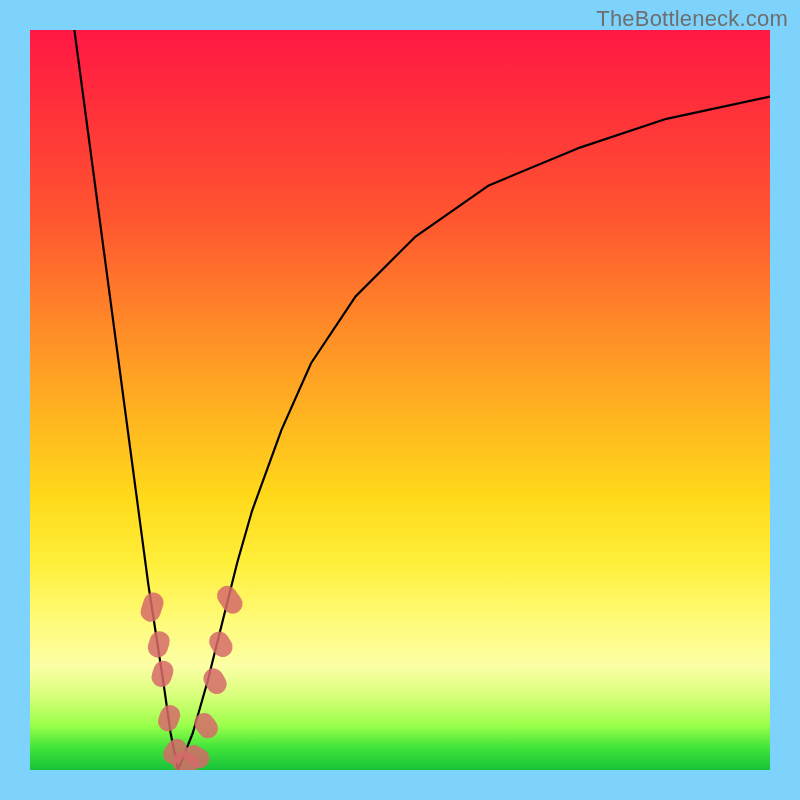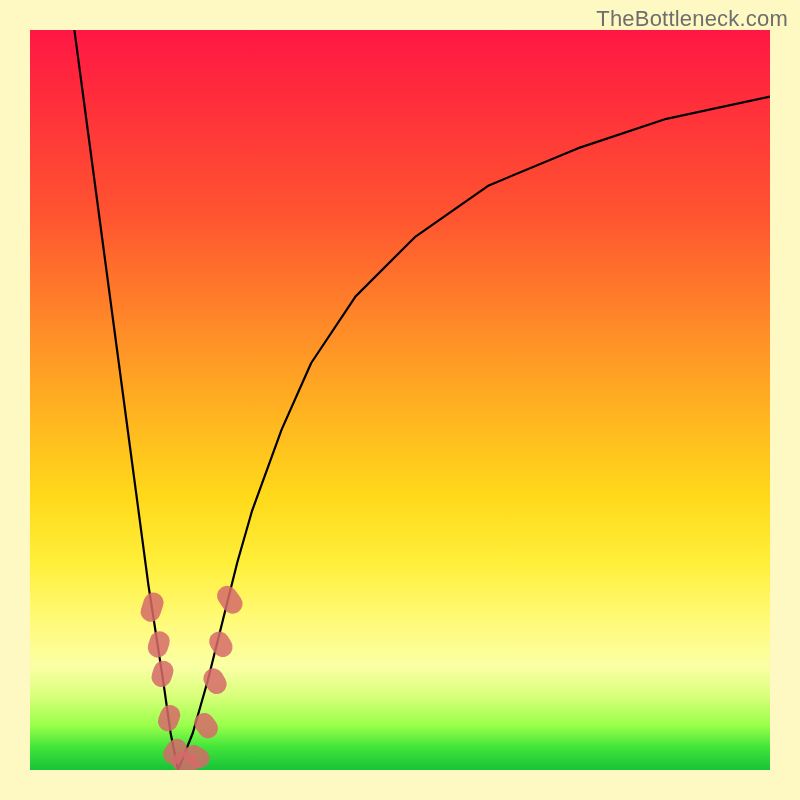--- a/index.html
+++ b/index.html
@@ -8,21 +8,21 @@
     width: 800px;
     height: 800px;
     overflow: hidden;
     background: #000;
     font-family: Arial, Helvetica, sans-serif;
   }
   .frame {
     position: relative;
     width: 800px;
     height: 800px;
-    background: #fef9c3;
+    background: #7dd3fc;
   }
   .plot-area {
     position: absolute;
     left: 30px;
     top: 30px;
     width: 740px;
     height: 740px;
     
     background: linear-gradient(
       to bottom,

